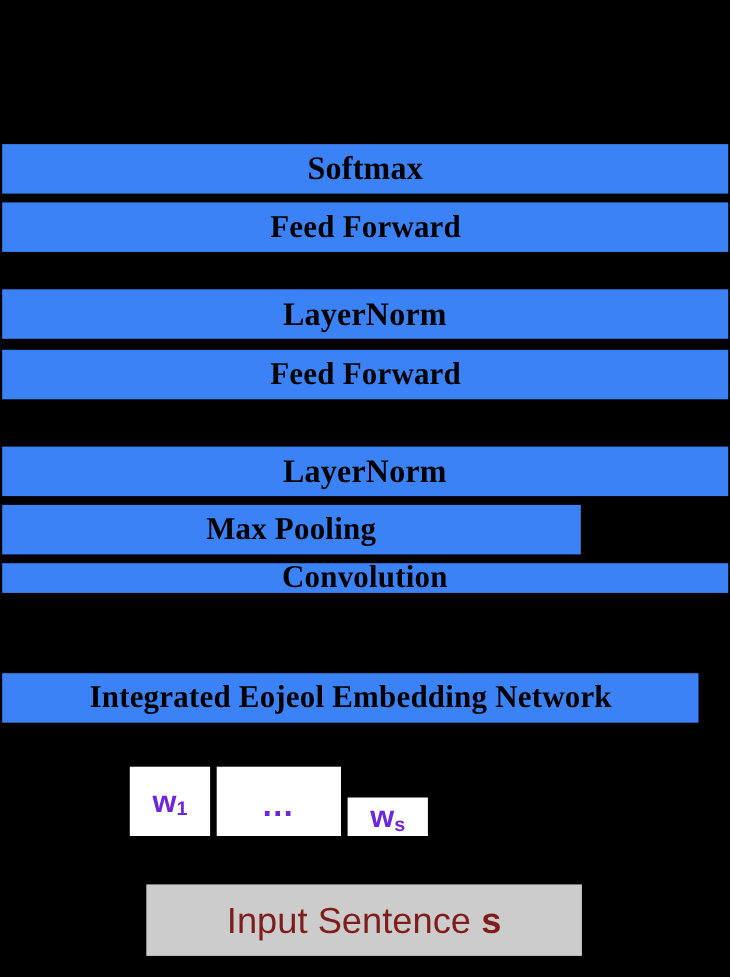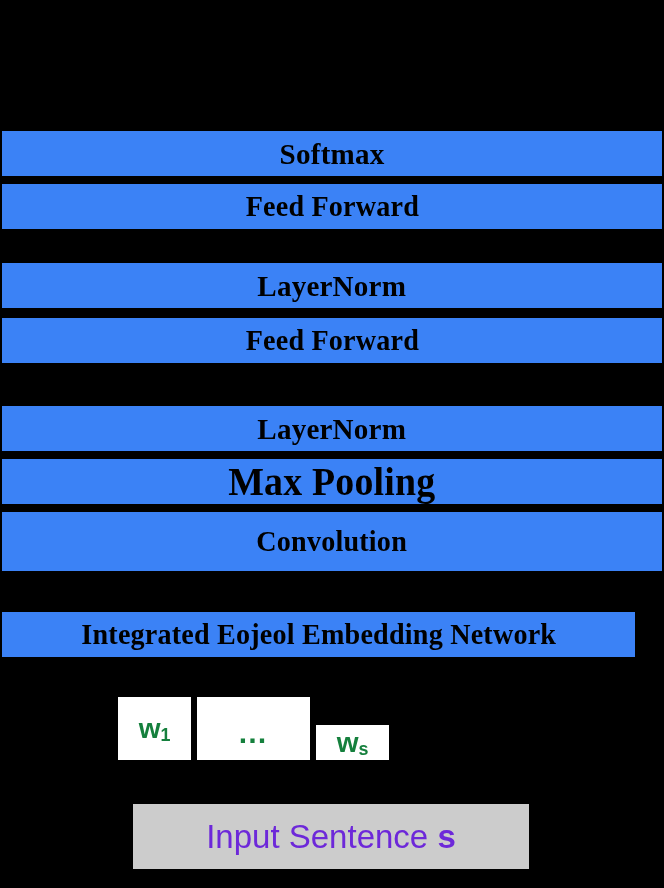--- a/index.html
+++ b/index.html
@@ -51,21 +51,21 @@
   .token-row {
     position: absolute;
     left: 118px;
     top: 697px;
     height: 63px;
     display: flex;
     align-items: stretch;
   }
   .token-box {
     background: #ffffff;
-    color: #15803d;
+    color: #6d28d9;
     box-sizing: border-box;
     display: flex;
     align-items: center;
     justify-content: center;
     font-family: "Liberation Sans", sans-serif;
     font-weight: bold;
     font-size: 28px;
     margin-right: 6px;
   }
   .token-box:last-child { margin-right: 0; }
@@ -91,21 +91,21 @@
   }
 
   
   .input-sentence {
     position: absolute;
     left: 133px;
     top: 804px;
     width: 396px;
     height: 65px;
     background: #cccccc;
-    color: #6d28d9;
+    color: #7f1d1d;
     box-sizing: border-box;
     display: flex;
     align-items: center;
     justify-content: center;
     font-family: "Liberation Sans", sans-serif;
     font-weight: normal;
     font-size: 33px;
     white-space: nowrap;
   }
   .input-sentence .sym {
@@ -127,24 +127,24 @@
       </div>
       <div class="layer-box" style="left: 2px; top: 263px; width: 660px; height: 45px; font-size: 30px;">
         <span class="label">LayerNorm</span>
       </div>
       <div class="layer-box" style="left: 2px; top: 318px; width: 660px; height: 45px; font-size: 29px;">
         <span class="label">Feed Forward</span>
       </div>
       <div class="layer-box" style="left: 2px; top: 406px; width: 660px; height: 45px; font-size: 30px;">
         <span class="label">LayerNorm</span>
       </div>
-      <div class="layer-box" style="left: 2px; top: 459px; width: 660px; height: 45px; font-size: 39px;">
+      <div class="layer-box" style="left: 2px; top: 459px; width: 526px; height: 45px; font-size: 29px;">
         <span class="label">Max Pooling</span>
       </div>
-      <div class="layer-box" style="left: 2px; top: 512px; width: 660px; height: 59px; font-size: 29px;">
+      <div class="layer-box" style="left: 2px; top: 512px; width: 660px; height: 27px; font-size: 29px;">
         <span class="label">Convolution</span>
       </div>
       <div class="layer-box" style="left: 2px; top: 612px; width: 633px; height: 45px; font-size: 29px;">
         <span class="label">Integrated Eojeol Embedding Network</span>
       </div>
     </div>
 
   <div class="token-row" id="token-row">
       <div class="token-box token-w" style="width: 73px;">
         <span class="tok"><span>w</span><sub>1</sub></span>

